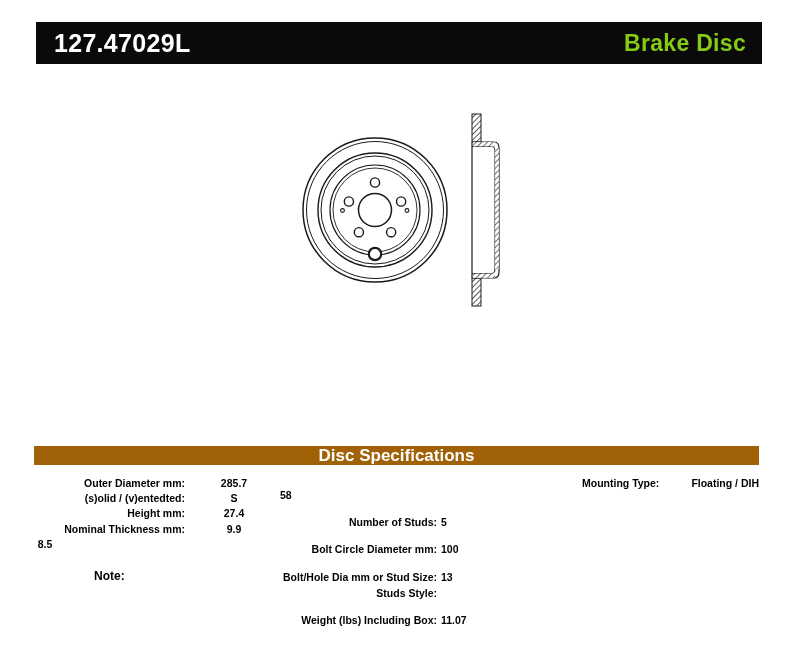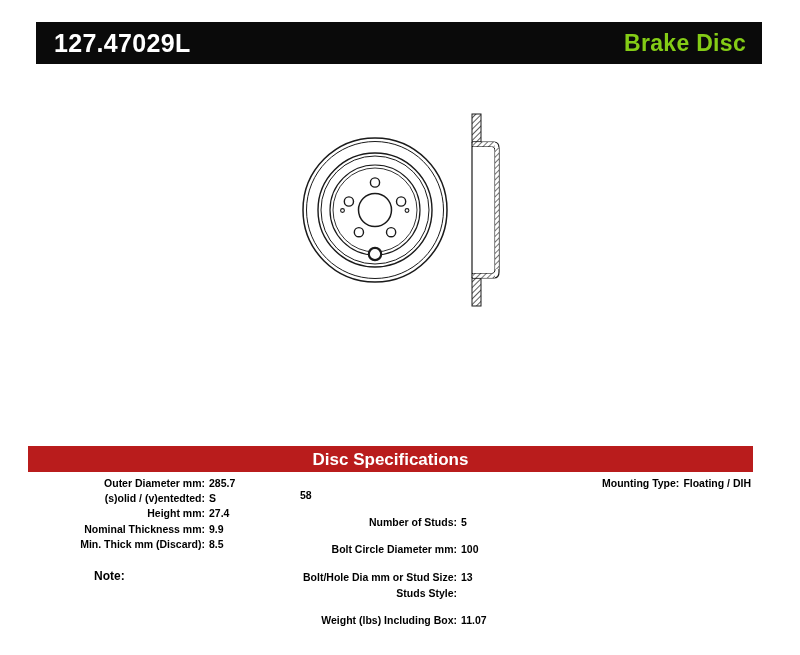--- a/index.html
+++ b/index.html
@@ -56,25 +56,25 @@
   }
   .drawing-svg {
     position: absolute;
     left: 280px;
     top: 20px;
   }
 
   
   .spec-bar {
     position: absolute;
-    left: 28px;
+    left: 34px;
     top: 446px;
     width: 725px;
-    height: 26px;
-    background: #b91c1c;
+    height: 19px;
+    background: #a16207;
     display: flex;
     align-items: center;
     justify-content: center;
     box-sizing: border-box;
   }
   .spec-bar-title {
     color: #ffffff;
     font-size: 17px;
     font-weight: bold;
     line-height: 1;
@@ -83,21 +83,20 @@
   
   .spec-columns {
     position: absolute;
     left: 0;
     top: 476px;
     width: 800px;
   }
   .spec-col {
     position: absolute;
     top: 0;
-    padding-left: 20px;
   }
   .spec-col-left  { left: 0px;   width: 280px; }
   .spec-col-mid   { left: 280px; width: 280px; }
   .spec-col-right { left: 560px; width: 240px; }
 
   .spec-row {
     display: flex;
     align-items: baseline;
     line-height: 15.2px;
     font-size: 10.5px;
@@ -106,26 +105,26 @@
   }
   .spec-label {
     text-align: right;
     padding-right: 4px;
   }
   .spec-value {
     text-align: left;
   }
   
   .spec-col-left .spec-label  { width: 185px; }
-  .spec-col-left .spec-value  { width: 90px; }
+  .spec-col-left .spec-value  { width: 90px; text-align: center; }
   
   .spec-col-mid .spec-label   { width: 157px; }
   .spec-col-mid .spec-value   { width: 110px; margin-top: 12px; }
   
-  .spec-col-right .spec-row   { padding-left: 22px; }
+  .spec-col-right .spec-row   { padding-left: 22px; gap: 28px; }
 
   
   .note-block {
     position: absolute;
     left: 94px;
     top: 570px;
     display: flex;
     align-items: flex-end;
     font-size: 12px;
     font-weight: bold;
@@ -224,21 +223,20 @@
     </div>
     <div class="spec-row">
       <span class="spec-label">Height mm:</span>
       <span class="spec-value">27.4</span>
     </div>
     <div class="spec-row">
       <span class="spec-label">Nominal Thickness mm:</span>
       <span class="spec-value">9.9</span>
     </div>
     <div class="spec-row">
-      <span class="spec-label">Min. Thick mm (Discard):</span>
       <span class="spec-value">8.5</span>
     </div>
   </div>
 
   <div class="spec-col spec-col-mid">
     <div class="spec-row">
       <span class="spec-value">58</span>
     </div>
     <div class="spec-row">
       <span class="spec-label">Number of Studs:</span>

